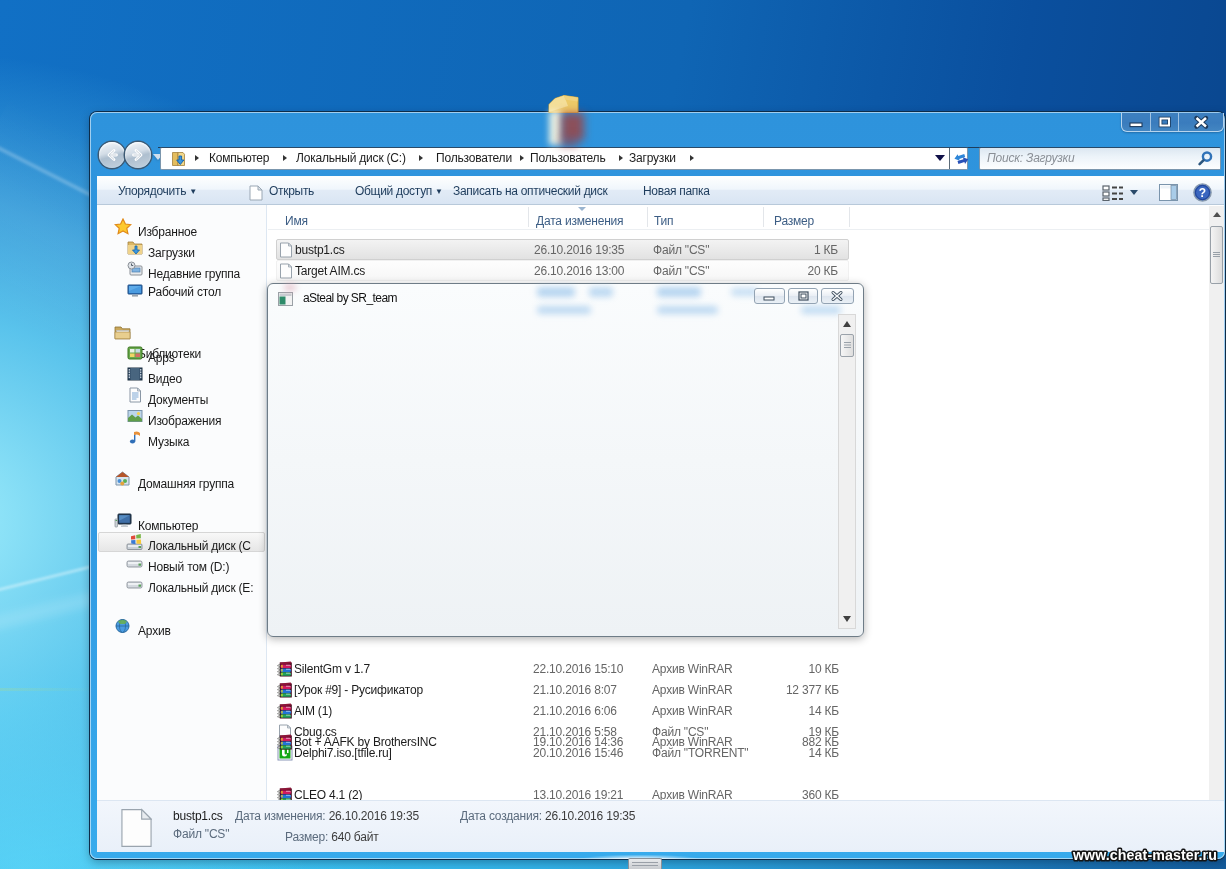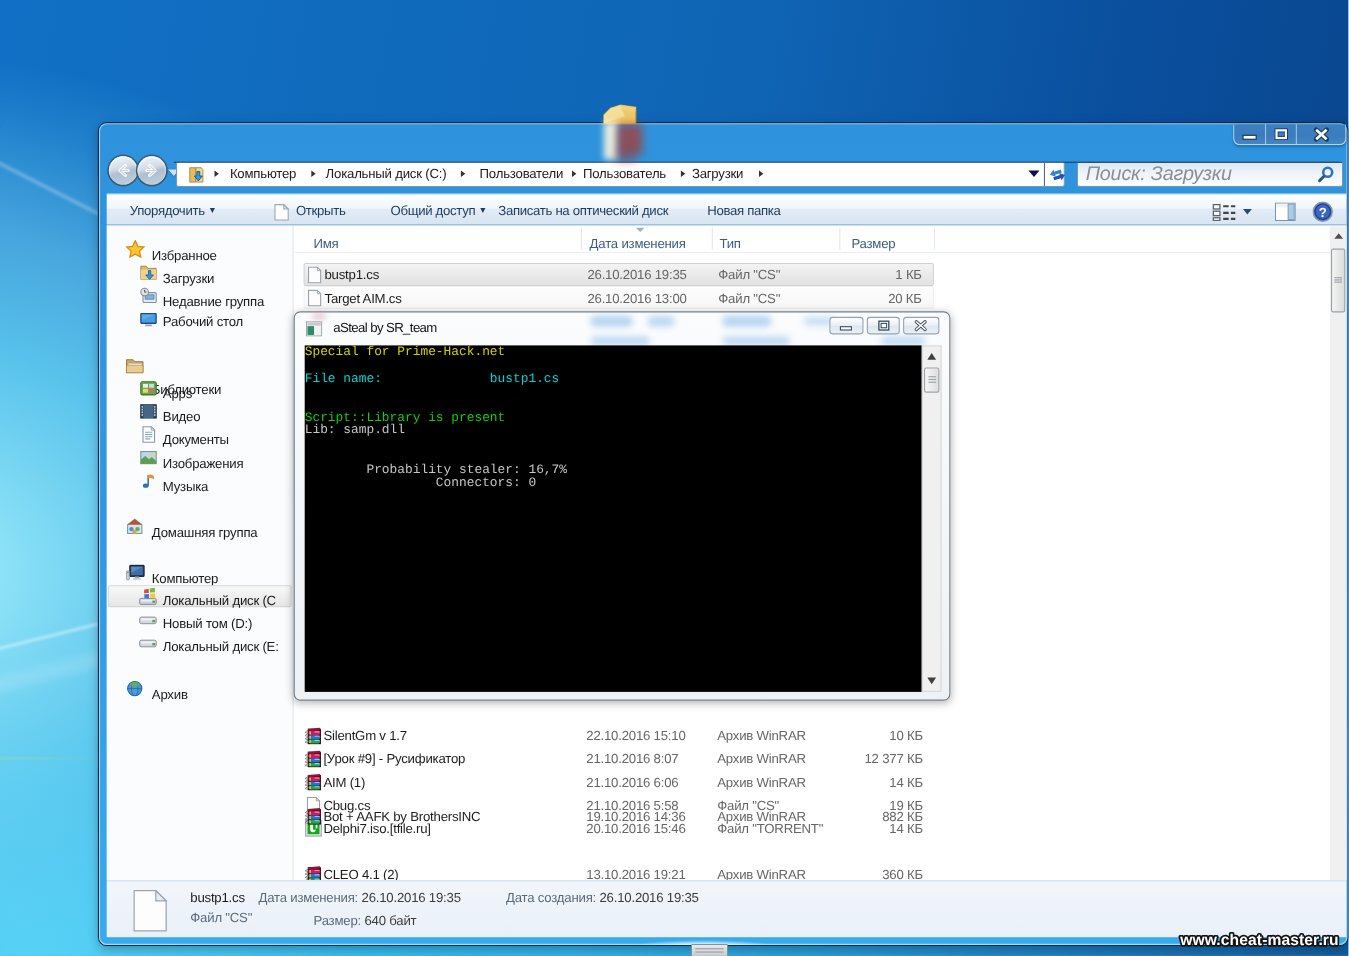--- a/index.html
+++ b/index.html
@@ -150,21 +150,21 @@
     <div style="position:absolute;left:788px;top:0px;width:1px;height:21px;background:#5a6a78;"></div>
     <svg style="position:absolute;left:792px;top:4px" width="17" height="15" viewBox="0 0 17 15">
         <g transform="rotate(-18 8.5 7.5)">
           <path d="M12.8 3.2 H6.5 V1.2 L2 4.7 L6.5 8.2 V6.2 H12.8 z" fill="#2e86d8"></path>
           <path d="M4.2 10.8 H10.5 V12.8 L15 9.3 L10.5 5.8 V7.8 H4.2 z" fill="#2851b8"></path>
         </g>
       </svg>
   </div>
 
   <div class="search">
-    <div style="position:absolute;left:7px;top:0;height:21px;line-height:21px;font-size:18px;font-style:italic;color:#8a8f96;letter-spacing:-0.2px;">Поиск: Загрузки</div>
+    <div style="position:absolute;left:7px;top:0;height:21px;line-height:21px;font-size:12px;font-style:italic;color:#8a8f96;letter-spacing:-0.2px;">Поиск: Загрузки</div>
     <svg style="position:absolute;right:6px;top:2px" width="17" height="17" viewBox="0 0 17 17">
         <circle cx="10" cy="6.6" r="4.1" fill="none" stroke="#3173b8" stroke-width="2.4"></circle>
         <line x1="6.4" y1="10.4" x2="2.6" y2="14.2" stroke="#2c567e" stroke-width="2.6" stroke-linecap="round"></line>
       </svg>
   </div>
 
   <div class="toolbar">
     <div class="tb" style="left:21px;">Упорядочить <span style="font-size:8px;position:relative;top:-1px;">▼</span></div>
     <svg style="position:absolute;left:152px;top:8px" width="14" height="16" viewBox="0 0 14 16">
         <path d="M1 1 h8 l4 4 v10 h-12 z" fill="#fff" stroke="#9aa7b4" stroke-width="1"></path>
@@ -477,28 +477,20 @@
           <g stroke="#3c4c5c" stroke-width="3" stroke-linecap="round">
             <line x1="11" y1="3.5" x2="19" y2="10.5"></line>
             <line x1="19" y1="3.5" x2="11" y2="10.5"></line>
           </g>
           <g stroke="#f6f8fa" stroke-width="1.4" stroke-linecap="round">
             <line x1="11" y1="3.5" x2="19" y2="10.5"></line>
             <line x1="19" y1="3.5" x2="11" y2="10.5"></line>
           </g>
         </svg>
       </div>
-  </div>
-  <div class="cblack">
-    <div class="cline" style="top:1px;color:#d2d200;">Special for Prime-Hack.net</div>
-    <div class="cline" style="top:24.8px;color:#00d4d4;">File name:              bustp1.cs</div>
-    <div class="cline" style="top:60.5px;color:#10d010;">Script::Library is present</div>
-    <div class="cline" style="top:72.4px;color:#c6c6c6;">Lib: samp.dll</div>
-    <div class="cline" style="top:108.1px;color:#c6c6c6;">        Probability stealer: 16,7%</div>
-    <div class="cline" style="top:120px;color:#c6c6c6;">                 Connectors: 0</div>
   </div>
   <div class="csb">
     <div style="position:absolute;left:3.5px;top:6px;width:0;height:0;border-bottom:6px solid #404040;border-left:4.5px solid transparent;border-right:4.5px solid transparent;"></div>
     <div style="position:absolute;left:1px;top:19px;width:14px;height:23px;background:linear-gradient(90deg,#f6f6f6,#dedede);border:1px solid #9aa2aa;border-radius:2px;box-sizing:border-box;">
         <div style="position:absolute;left:2.5px;top:7px;width:7px;height:1px;background:#9aa2aa;box-shadow:0 2.5px 0 #9aa2aa,0 5px 0 #9aa2aa;"></div>
       </div>
     <div style="position:absolute;left:3.5px;bottom:6px;width:0;height:0;border-top:6px solid #404040;border-left:4.5px solid transparent;border-right:4.5px solid transparent;"></div>
   </div>
 </div>
 

